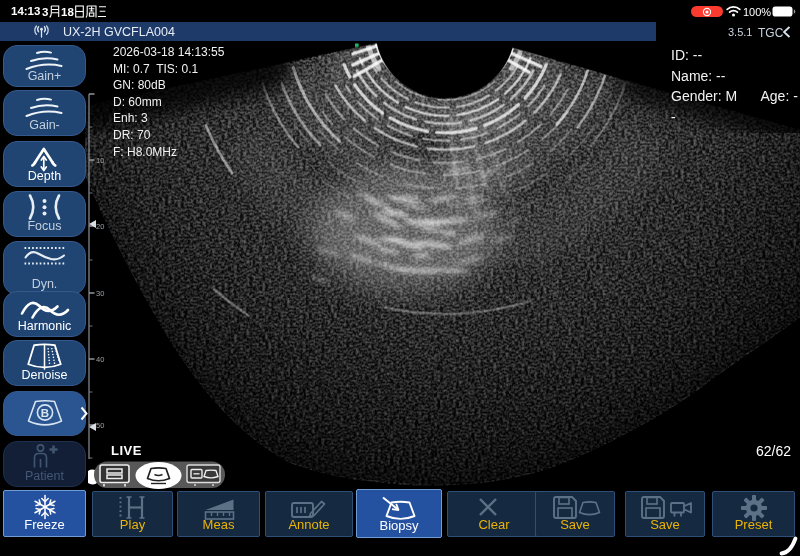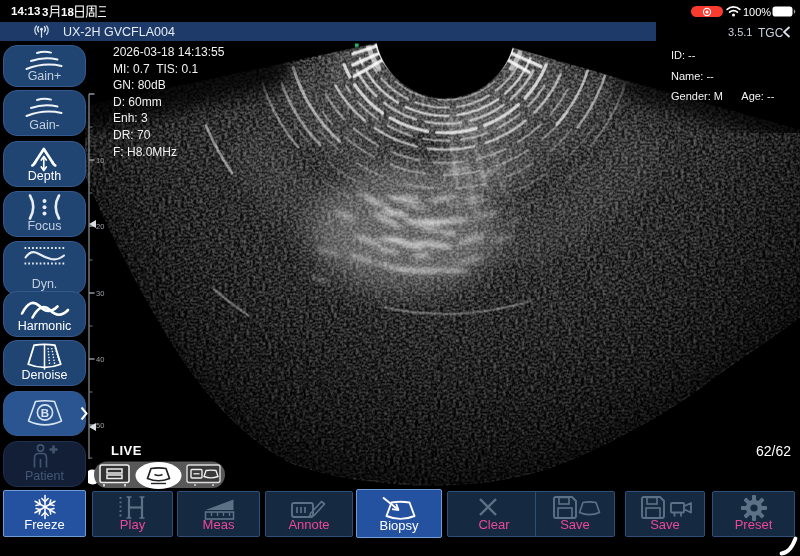--- a/index.html
+++ b/index.html
@@ -8,21 +8,21 @@
 #status{left:0;top:0;width:644px;height:22px;background:#000;color:#fff;}
 #status .t{position:absolute;top:5px;font-size:11.5px;font-weight:bold;}
 
 #titlebar{left:0;top:22px;width:656px;height:19px;background:#1d3a68;color:#e8edf4;}
 #titlebar .txt{position:absolute;top:2.5px;font-size:12.5px;}
 
 .sbtn{position:absolute;left:3px;width:83px;background:#204573;border:1px solid #35598c;border-radius:14px;box-sizing:border-box;}
 .sbtn .lbl{position:absolute;bottom:3px;width:100%;text-align:center;font-size:12.5px;color:#c3cfdd;}
 
 .bbtn{position:absolute;background:#152940;border:1px solid #2e4f78;border-radius:2px;box-sizing:border-box;top:491px;height:46px;}
-.bbtn .lbl{position:absolute;bottom:4px;width:100%;text-align:center;font-size:13px;color:#ec4899;}
+.bbtn .lbl{position:absolute;bottom:4px;width:100%;text-align:center;font-size:13px;color:#eab308;}
 .hl{background:#2452a0!important;border:1.5px solid #6f9cd4!important;}
 .hl .lbl{color:#fff!important;}
 
 .ovl{color:#f2f2f2;font-size:12px;line-height:16.6px;}
 </style></head>
 <body>
 <div id="app">
 
   <div class="abs" id="usimg" style="left:0;top:0;">
       <svg class="abs" style="left:85px;top:41px;" width="715" height="447" viewBox="85 41 715 446">
@@ -511,21 +511,21 @@
 
   <div class="abs ovl" style="left:113px;top:44px;">
     2026-03-18 14:13:55<br>
     MI: 0.7&nbsp; TIS: 0.1<br>
     GN: 80dB<br>
     D: 60mm<br>
     Enh: 3<br>
     DR: 70<br>
     F: H8.0MHz
   </div>
-  <div class="abs ovl" style="left:671px;top:45px;line-height:20.5px;font-size:11px;">
+  <div class="abs ovl" style="left:671px;top:45px;line-height:20.5px;font-size:14px;">
     ID: --<br>
     Name: --<br>
     Gender: M&nbsp;&nbsp;&nbsp;&nbsp;&nbsp;&nbsp;Age: --
   </div>
   <div class="abs" style="left:111px;top:443px;color:#fff;font-size:13px;font-weight:bold;letter-spacing:0.5px;">LIVE</div>
   <div class="abs" style="left:756px;top:443px;color:#fff;font-size:14px;">62/62</div>
 
   <svg class="abs" style="left:86px;top:90px;" width="24" height="375" viewBox="0 0 24 375">
     <line x1="3" y1="4" x2="3" y2="369" stroke="#8a9096" stroke-width="1.2"></line>
     <g stroke="#9aa0a6" stroke-width="1.4">

